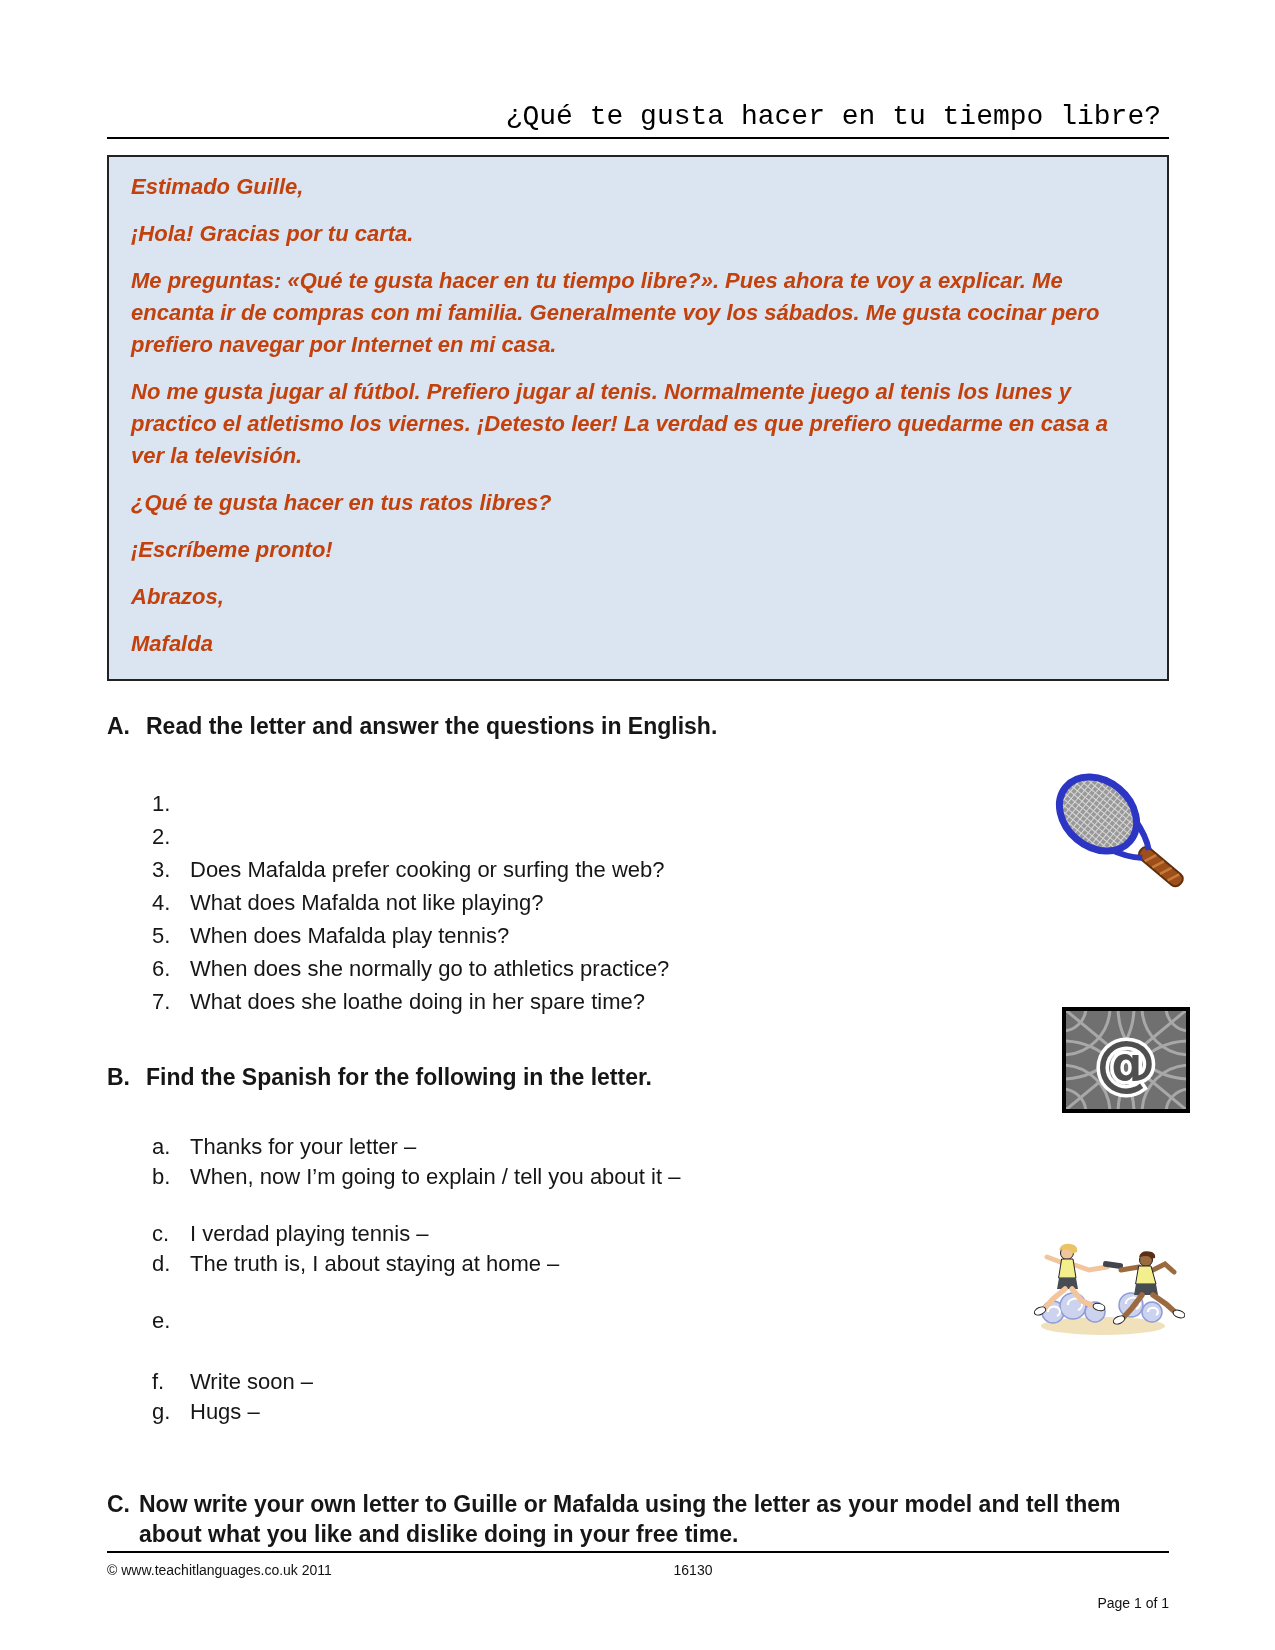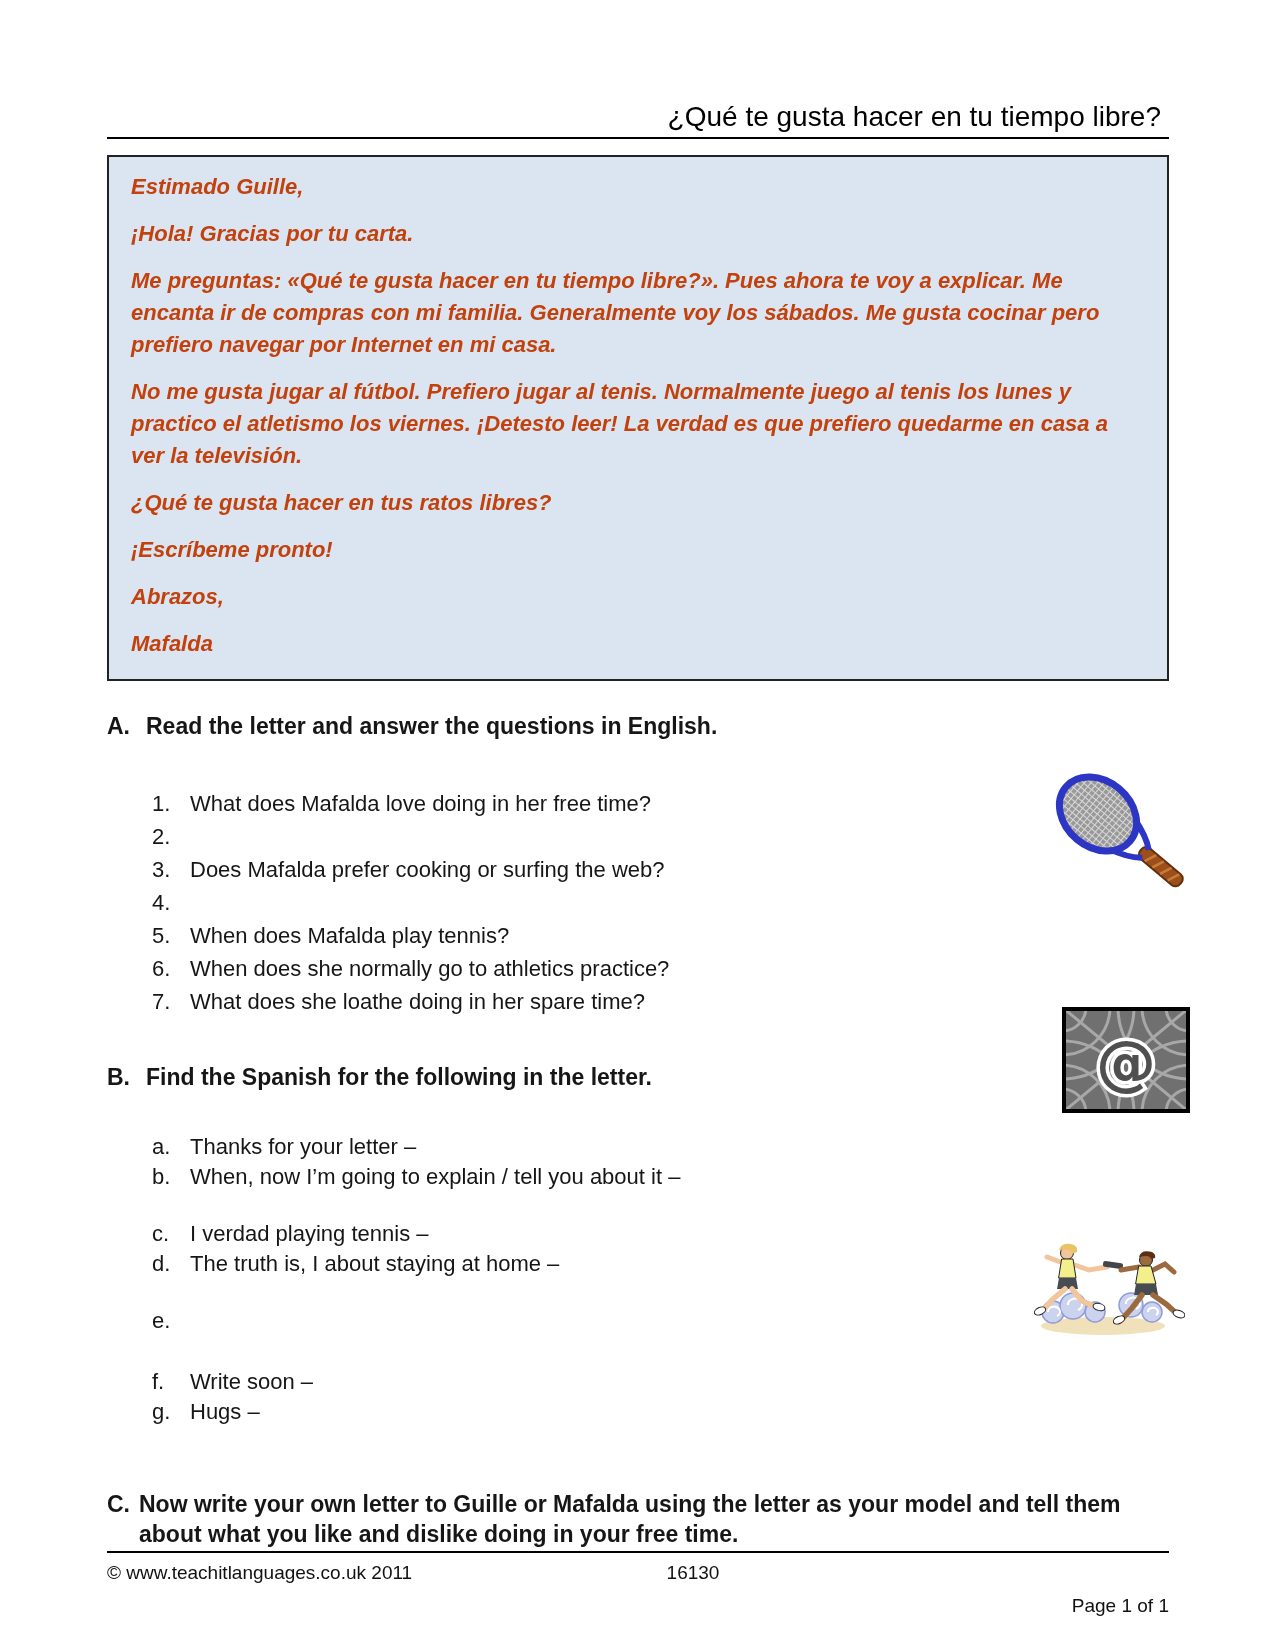--- a/index.html
+++ b/index.html
@@ -13,20 +13,21 @@
   }
   .content { position:absolute; left:107px; top:0; width:1062px; }
 
   .title {
     margin-top:100px;
     text-align:right;
     padding-right:8px;
     font-size:28px;
     line-height:34px;
     color:#000;
+    font-family:Liberation Mono, monospace;
   }
   .rule { margin-top:3px; border-top:2px solid #000; height:0; }
 
   .letter-box {
     margin-top:16px;
     background:#dbe5f1;
     border:2px solid #222;
     padding:14px 22px 4px 22px;
   }
   .lp {
@@ -72,21 +73,21 @@
 
   .art { position:absolute; }
 
   .footer {
     position:absolute;
     left:107px; right:106px; top:1551px;
     border-top:2px solid #000;
     padding-top:9px;
     display:grid;
     grid-template-columns:1fr auto 1fr;
-    font-size:19px;
+    font-size:14px;
     color:#111;
   }
   .footer .fcenter { text-align:right; transform:translateX(55px); }
   .footer .fright { text-align:right;margin-top:33px; }
 </style>
 </head>
 <body>
 
 <div class="page">
   <div class="content">
@@ -106,31 +107,31 @@
     </div>
 
     <h2 class="sec">
       <span class="seclabel">A.</span>
       <span class="sectext">Read the letter and answer the questions in English.</span>
     </h2>
 
     <div class="qlist">
       <div class="qrow">
           <span class="qnum">1.</span>
-          <span class="qtext">What does Mafalda love doing in her free time?</span>
         </div>
       <div class="qrow">
           <span class="qnum">2.</span>
         </div>
       <div class="qrow">
           <span class="qnum">3.</span>
           <span class="qtext">Does Mafalda prefer cooking or surfing the web?</span>
         </div>
       <div class="qrow">
           <span class="qnum">4.</span>
+          <span class="qtext">What does Mafalda not like playing?</span>
         </div>
       <div class="qrow">
           <span class="qnum">5.</span>
           <span class="qtext">When does Mafalda play tennis?</span>
         </div>
       <div class="qrow">
           <span class="qnum">6.</span>
           <span class="qtext">When does she normally go to athletics practice?</span>
         </div>
       <div class="qrow">

